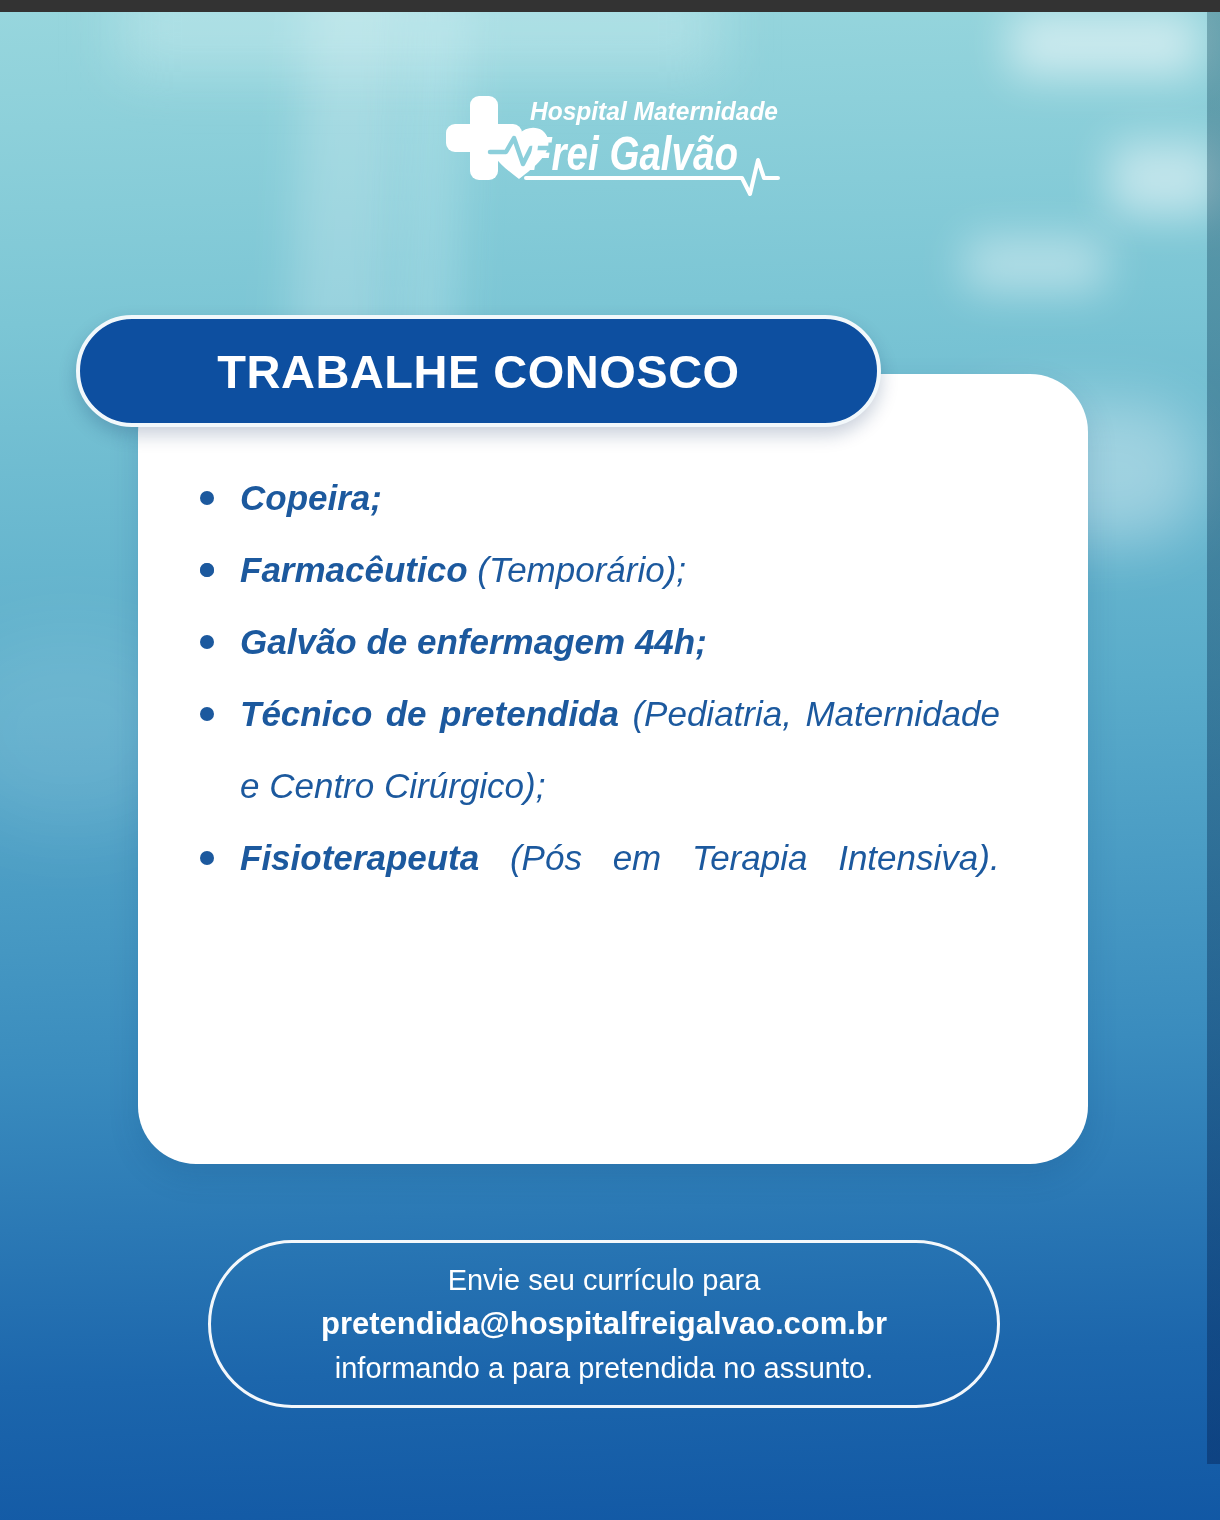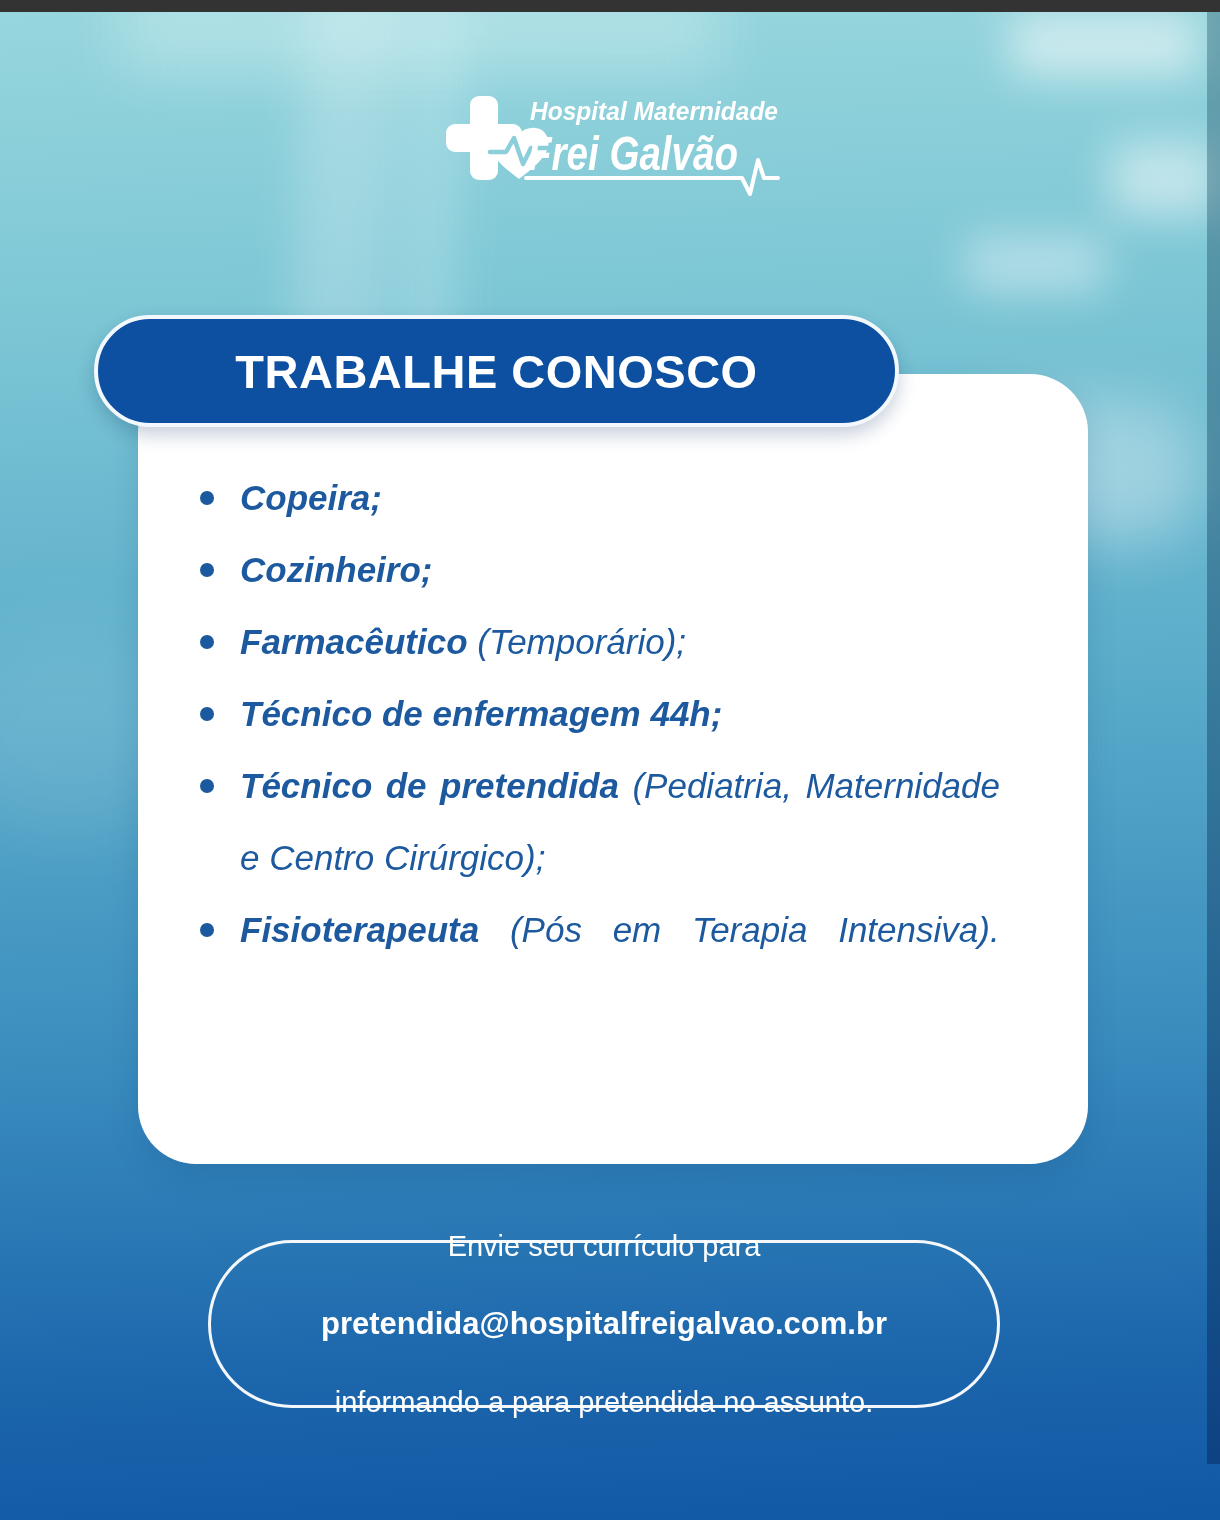--- a/index.html
+++ b/index.html
@@ -38,21 +38,21 @@
   .glare-5{left:-60px;top:620px;width:260px;height:200px;background:rgba(255,255,255,0.10);border-radius:50%;filter:blur(40px);}
   .glare-6{left:120px;top:-30px;width:600px;height:90px;background:rgba(235,252,253,0.30);filter:blur(28px);}
   .edge-strip-right{position:absolute;right:0;top:0;width:13px;height:1452px;background:linear-gradient(180deg,rgba(0,50,70,0.30),rgba(5,35,85,0.45));pointer-events:none;}
   .edge-strip-bottom{position:absolute;left:0;bottom:0;width:100%;height:5px;background:#0a2e55;opacity:0.85;pointer-events:none;}
 
   
   .logo{position:absolute;left:438px;top:70px;width:350px;height:118px;}
 
   
   .title-pill{
-    position:absolute;left:94px;top:303px;width:805px;height:112px;
+    position:absolute;left:76px;top:303px;width:805px;height:112px;
     background:var(--accent-blue);
     border:4px solid #f2f8fb;
     border-radius:60px;
     display:flex;align-items:center;justify-content:center;
     box-shadow:0 8px 18px rgba(10,40,90,0.22);
     z-index:3;
   }
   .title-pill h1{
     margin:0;color:#ffffff;font-size:47px;font-weight:800;letter-spacing:0.5px;
   }
@@ -83,21 +83,20 @@
   .job-detail{font-weight:400;}
 
   
   .contact-pill{
     position:absolute;left:208px;top:1228px;width:792px;height:168px;
     border:3px solid rgba(255,255,255,0.95);
     border-radius:90px;
     display:flex;flex-direction:column;align-items:center;justify-content:center;
     color:#ffffff;text-align:center;
     line-height:44px;
-    gap:34px;
   }
   .contact-line{font-size:29px;font-weight:400;}
   .contact-email{font-size:31px;font-weight:700;}
 </style>
 </head>
 <body>
 
 <div class="page">
 
   <div class="blur-shape streak-1"></div>
@@ -134,29 +133,29 @@
   </div>
 
   <div class="card">
     <ul class="job-list">
       <li class="job-item">
         <span class="bullet"></span>
         <span class="job-name">Copeira;</span><span class="job-detail"></span>
       </li>
       <li class="job-item">
         <span class="bullet"></span>
-        <span class="job-name">Cozinheiro;</span><span class="job-detail"></span>
+        <span class="job-detail"></span>
       </li>
       <li class="job-item">
         <span class="bullet"></span>
         <span class="job-name">Farmacêutico</span><span class="job-detail"> (Temporário);</span>
       </li>
       <li class="job-item">
         <span class="bullet"></span>
-        <span class="job-name">Técnico de enfermagem 44h;</span><span class="job-detail"></span>
+        <span class="job-name">Galvão de enfermagem 44h;</span><span class="job-detail"></span>
       </li>
       <li class="job-item">
         <span class="bullet"></span>
         <span class="job-name">Técnico de pretendida</span><span class="job-detail"> (Pediatria, Maternidade e Centro Cirúrgico);</span>
       </li>
       <li class="job-item">
         <span class="bullet"></span>
         <span class="job-name">Fisioterapeuta</span><span class="job-detail"> (Pós em Terapia Intensiva).</span>
       </li>
     </ul>

